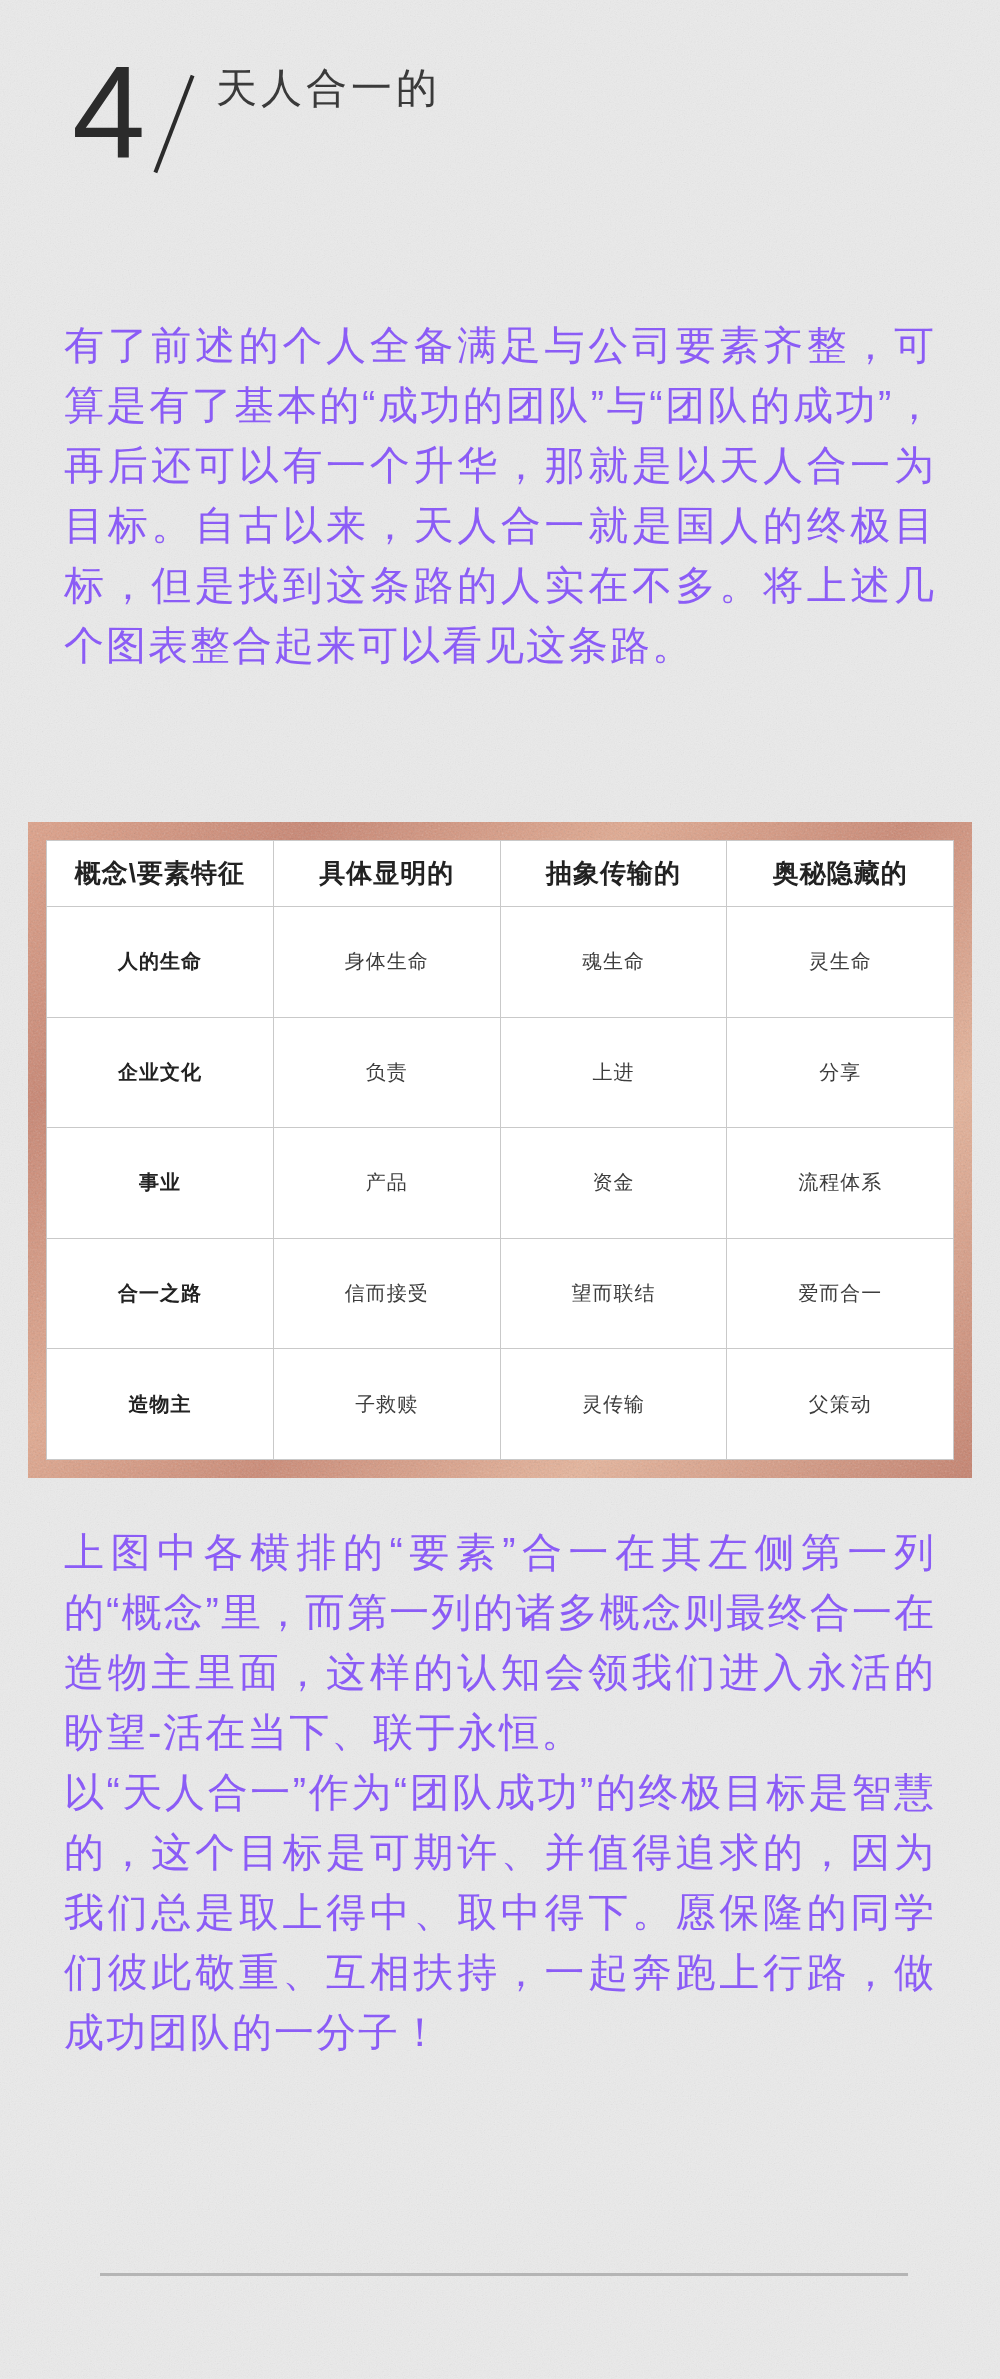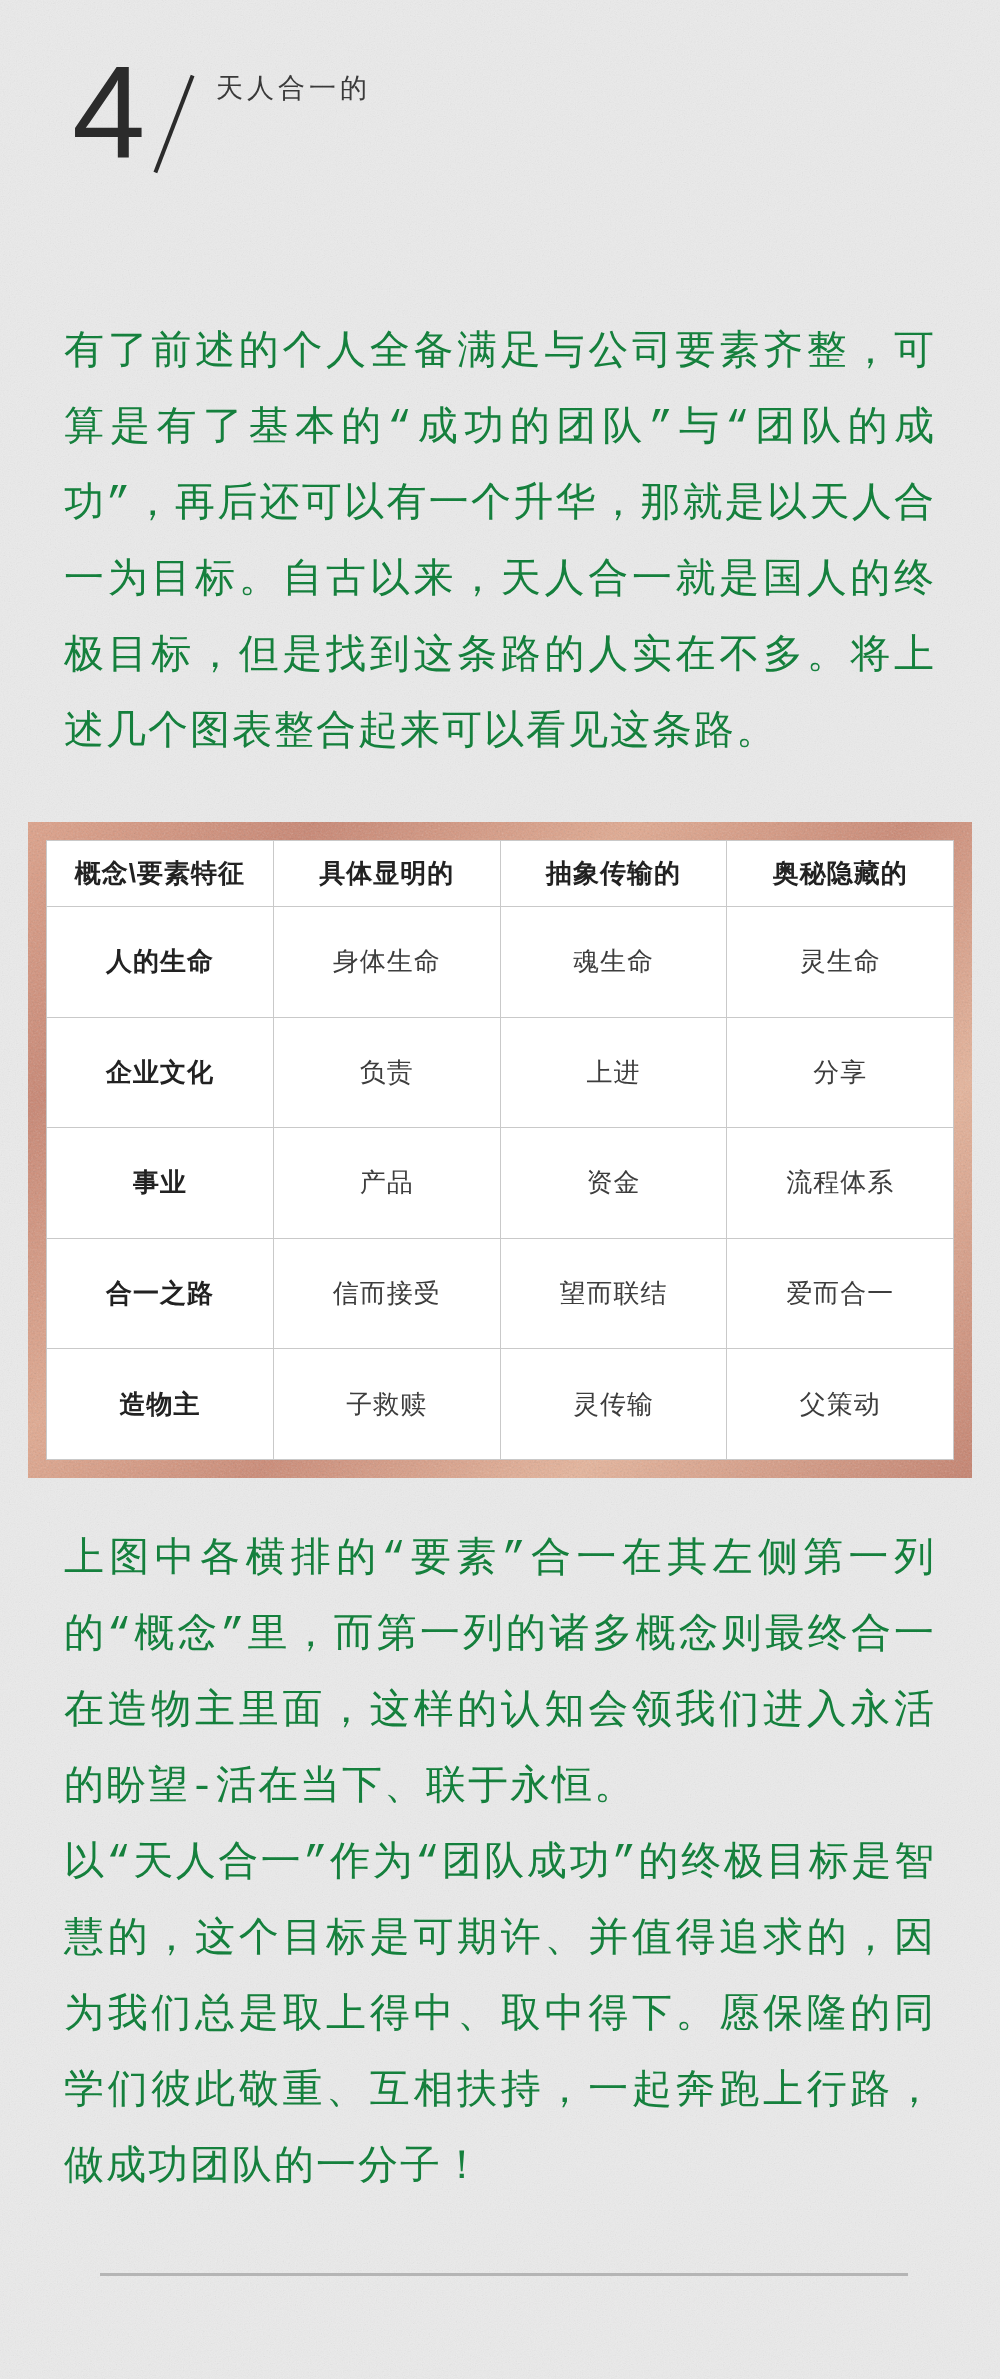--- a/index.html
+++ b/index.html
@@ -31,37 +31,36 @@
     letter-spacing: -2px;
   }
   .slash-mark {
     left: 172px; top: 72px;
     width: 4px; height: 104px;
     background: #2b2b2b;
     transform: rotate(21deg);
   }
   .section-title {
     left: 216px; top: 64px;
-    font-size: 27px;
+    font-size: 41px;
     line-height: 48px;
     letter-spacing: 4px;
     color: #3a3a3a;
     font-weight: 400;
   }
 
   
   .para-block {
     left: 64px;
     width: 872px;
     font-size: 40px;
-    line-height: 76px;
+    line-height: 60px;
     letter-spacing: 2px;
-    color: #15803d;
+    color: #8b5cf6;
     text-align: justify;
-    font-family: Liberation Mono, monospace;
   }
   .para-block p { margin: 0; text-align: justify; }
   .intro-block { top: 315px; }
   .outro-block { top: 1522px; }
 
   
   .table-frame {
     left: 28px; top: 822px;
     width: 944px; height: 656px;
     box-sizing: border-box;
@@ -90,21 +89,21 @@
   }
   .concept-table thead tr { height: 66px; }
   .concept-table tbody tr { height: 79px; }
   .concept-table th {
     font-size: 26px;
     font-weight: 700;
     color: #222222;
     letter-spacing: 1px;
   }
   .concept-table td {
-    font-size: 26px;
+    font-size: 20px;
     font-weight: 400;
     color: #3d3d3d;
     letter-spacing: 1px;
   }
   .concept-table td.concept-cell {
     font-weight: 700;
     color: #222222;
   }
 
   

